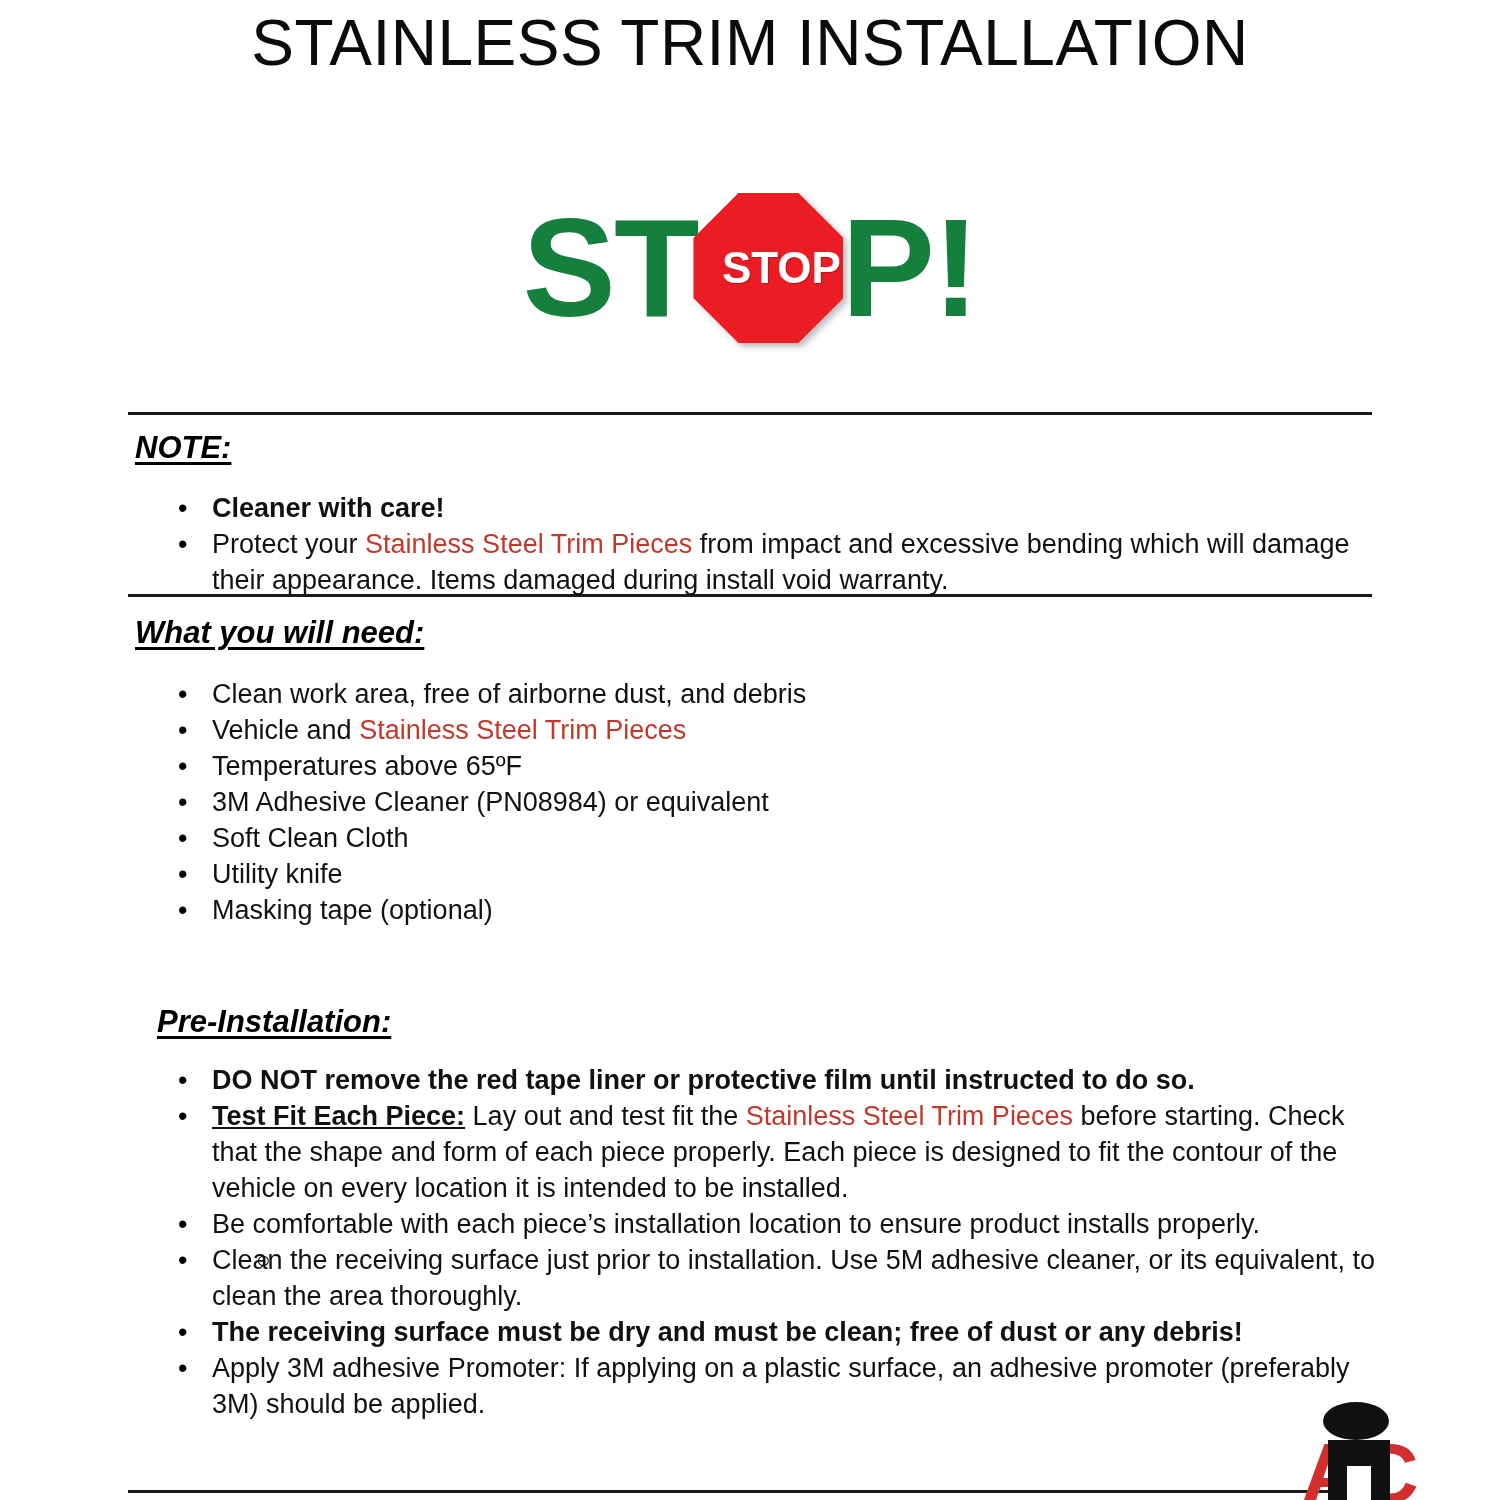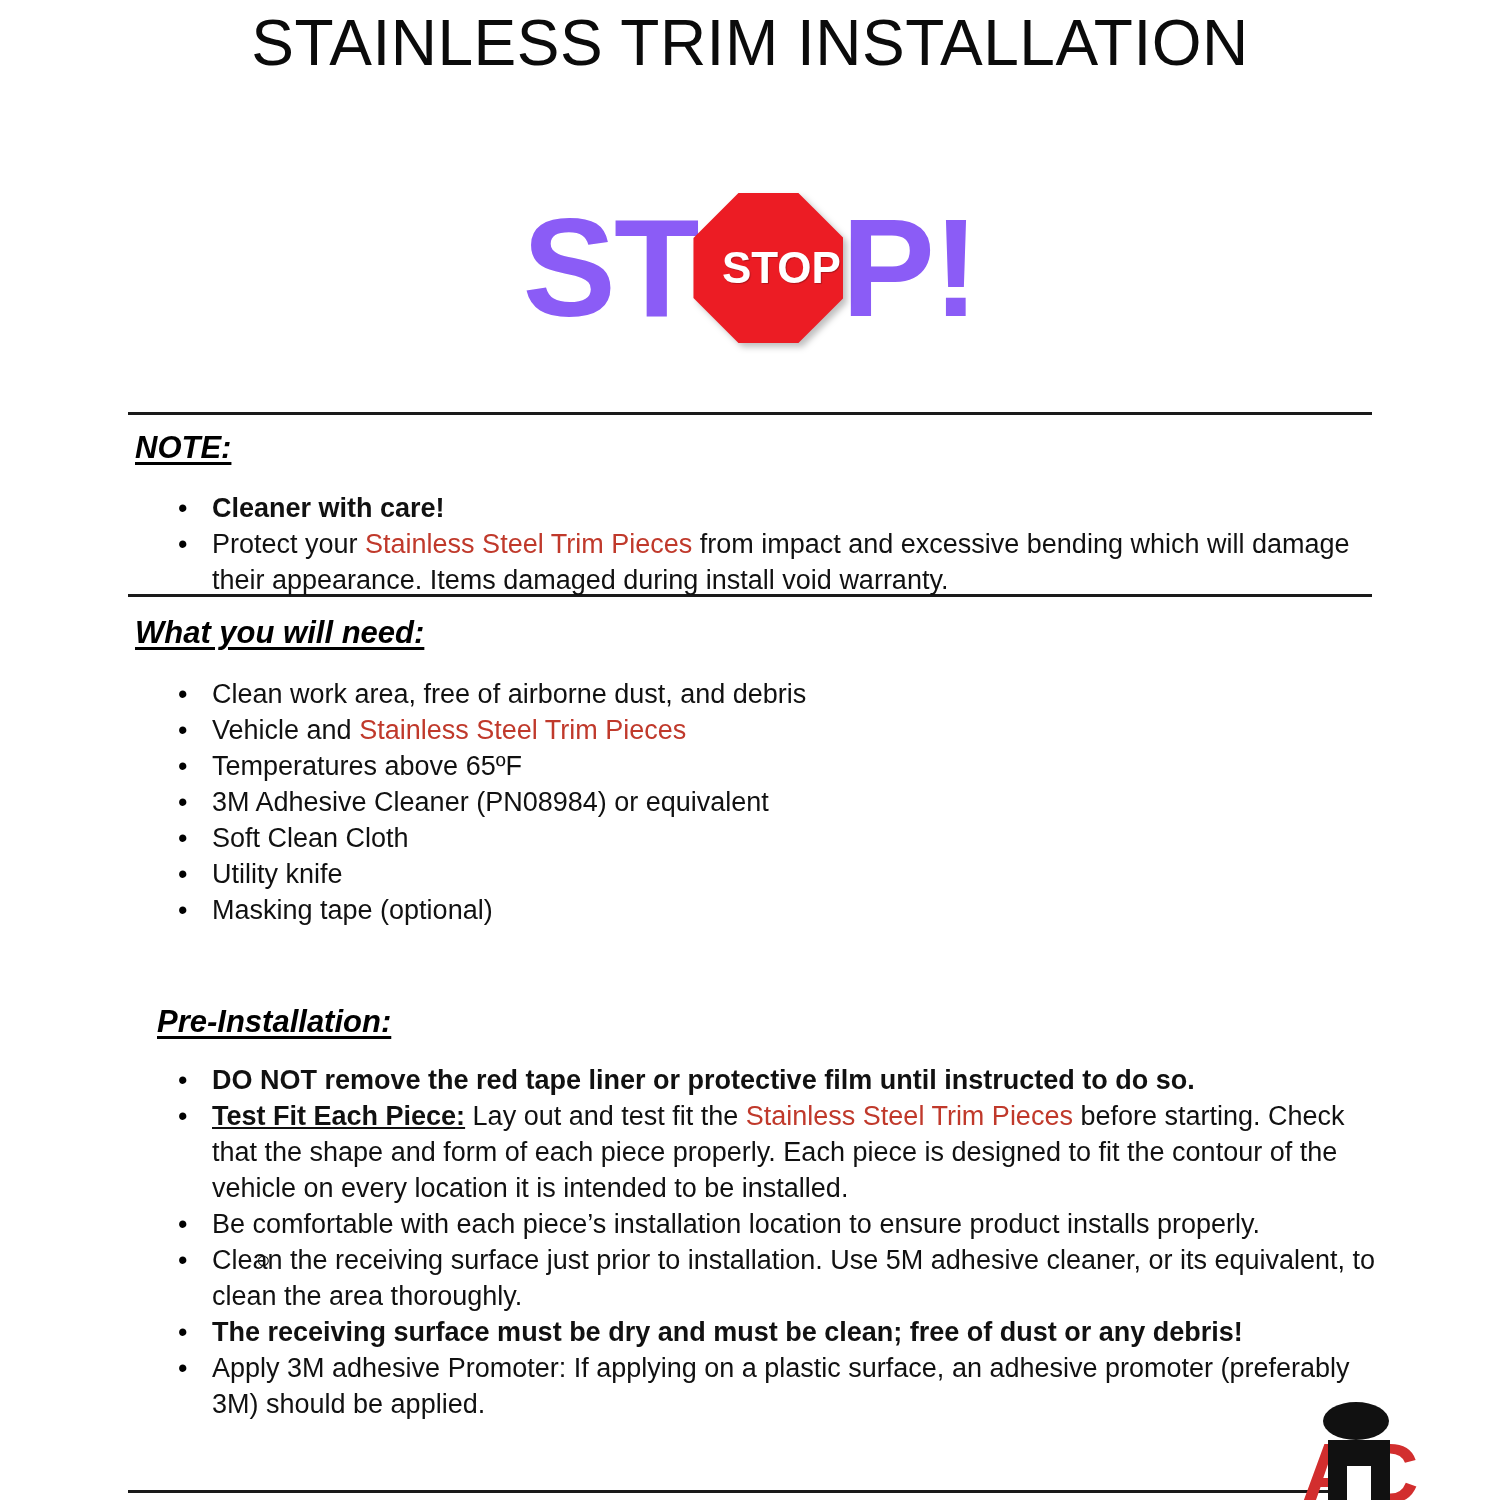--- a/index.html
+++ b/index.html
@@ -47,21 +47,21 @@
     height: 180px;
     display: flex;
     align-items: center;
     justify-content: center;
   }
   .stop-word {
     font-size: 140px;
     font-weight: 700;
     line-height: 1;
     letter-spacing: -2px;
-    color: #8b5cf6;
+    color: #15803d;
     display: inline-block;
     vertical-align: middle;
     font-family: "Liberation Sans", sans-serif;
   }
   .stop-word.left { margin-right: -6px; }
   .stop-word.right { margin-left: -4px; }
 
   .octagon-wrap {
     position: relative;
     width: 150px;

